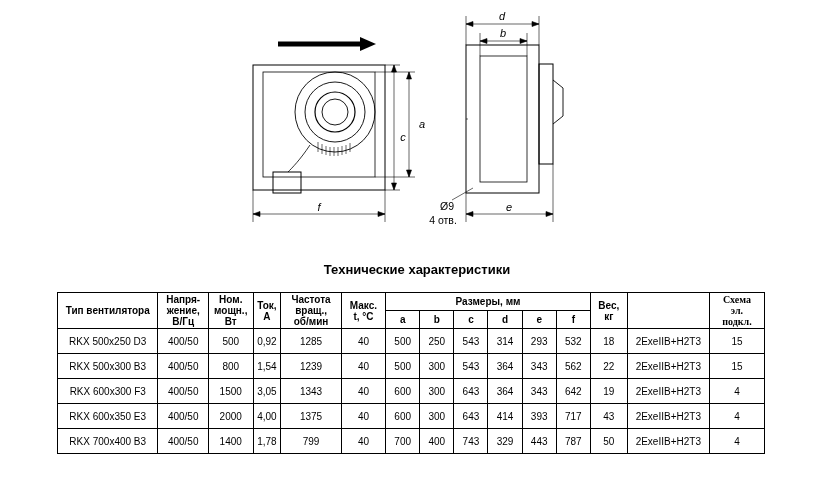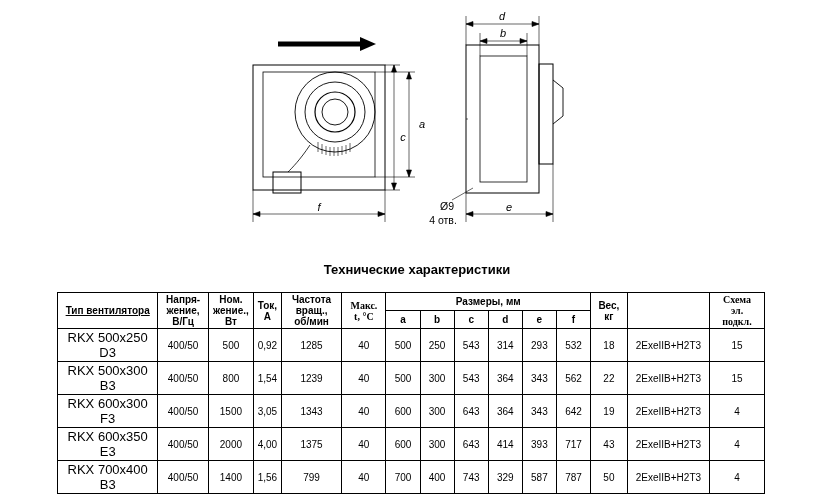--- a/index.html
+++ b/index.html
@@ -51,28 +51,28 @@
   }
   table.spec thead th {
     font-weight: bold;
     line-height: 1.1;
   }
   table.spec tbody td {
     height: 22px;
   }
   td.model {
     font-weight: bold;
-    font-size: 13px;
-  }
-  .h-type { width: 108px; text-decoration: underline; }
+    font-size: 10px;
+  }
+  .h-type { width: 108px; }
   .h-volt { width: 50px; }
   .h-pow  { width: 42px; }
   .h-cur  { width: 24px; }
   .h-freq { width: 62px; }
-  .h-temp { width: 44px; font-family: Liberation Serif, serif; }
+  .h-temp { width: 44px; }
   .h-dim  { width: 34px; }
   .h-wt   { width: 36px; }
   .h-ex   { width: 82px; }
   .h-sch  { width: 58px; font-family: Liberation Serif, serif; }
   svg text {
     font-family: "Liberation Sans", sans-serif;
     fill: #000;
   }
 </style>
 </head>
@@ -196,21 +196,21 @@
     <thead>
       <tr>
         <th class="h-type" rowspan="2">Тип вентилятора</th>
         <th class="h-volt" rowspan="2">
           <span>Напря-</span><br>
           <span>жение,</span><br>
           <span>В/Гц</span>
         </th>
         <th class="h-pow" rowspan="2">
           <span>Ном.</span><br>
-          <span>жение.,</span><br>
+          <span>мощн.,</span><br>
           <span>Вт</span>
         </th>
         <th class="h-cur" rowspan="2">
           <span>Ток,</span><br>
           <span>А</span>
         </th>
         <th class="h-freq" rowspan="2">
           <span>Частота</span><br>
           <span>вращ.,</span><br>
           <span>об/мин</span>
@@ -306,28 +306,28 @@
         <td>393</td>
         <td>717</td>
         <td>43</td>
         <td>2ExeIIB+H2T3</td>
         <td>4</td>
       </tr>
       <tr>
         <td class="model">RKX 700x400 B3</td>
         <td>400/50</td>
         <td>1400</td>
-        <td>1,56</td>
+        <td>1,78</td>
         <td>799</td>
         <td>40</td>
         <td>700</td>
         <td>400</td>
         <td>743</td>
         <td>329</td>
-        <td>587</td>
+        <td>443</td>
         <td>787</td>
         <td>50</td>
         <td>2ExeIIB+H2T3</td>
         <td>4</td>
       </tr>
     </tbody>
   </table>
 </div>
 
 </body></html>

